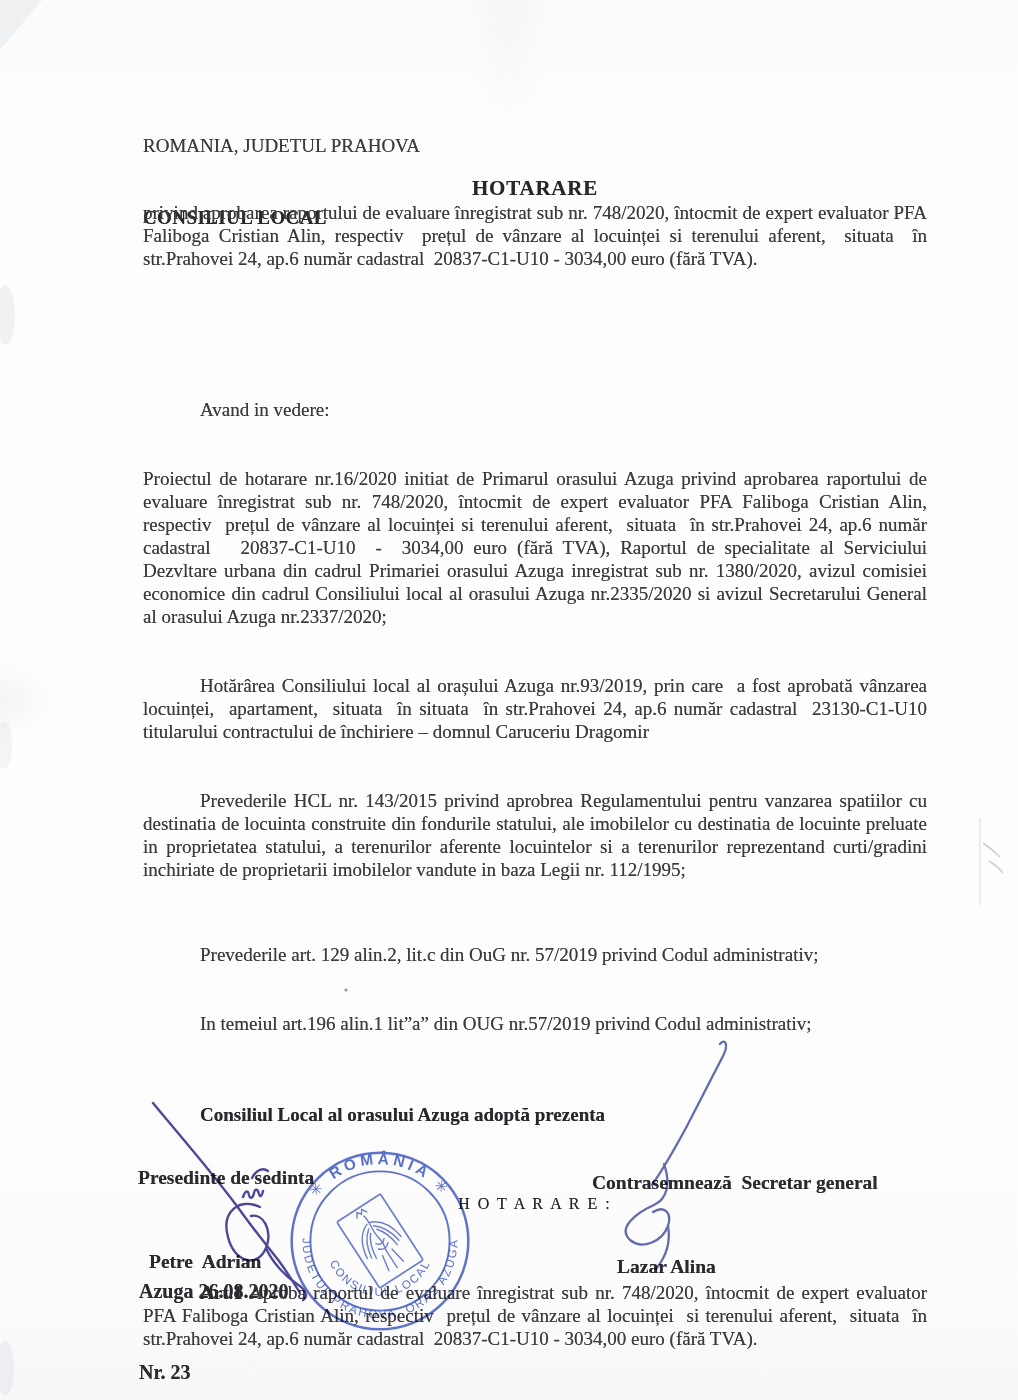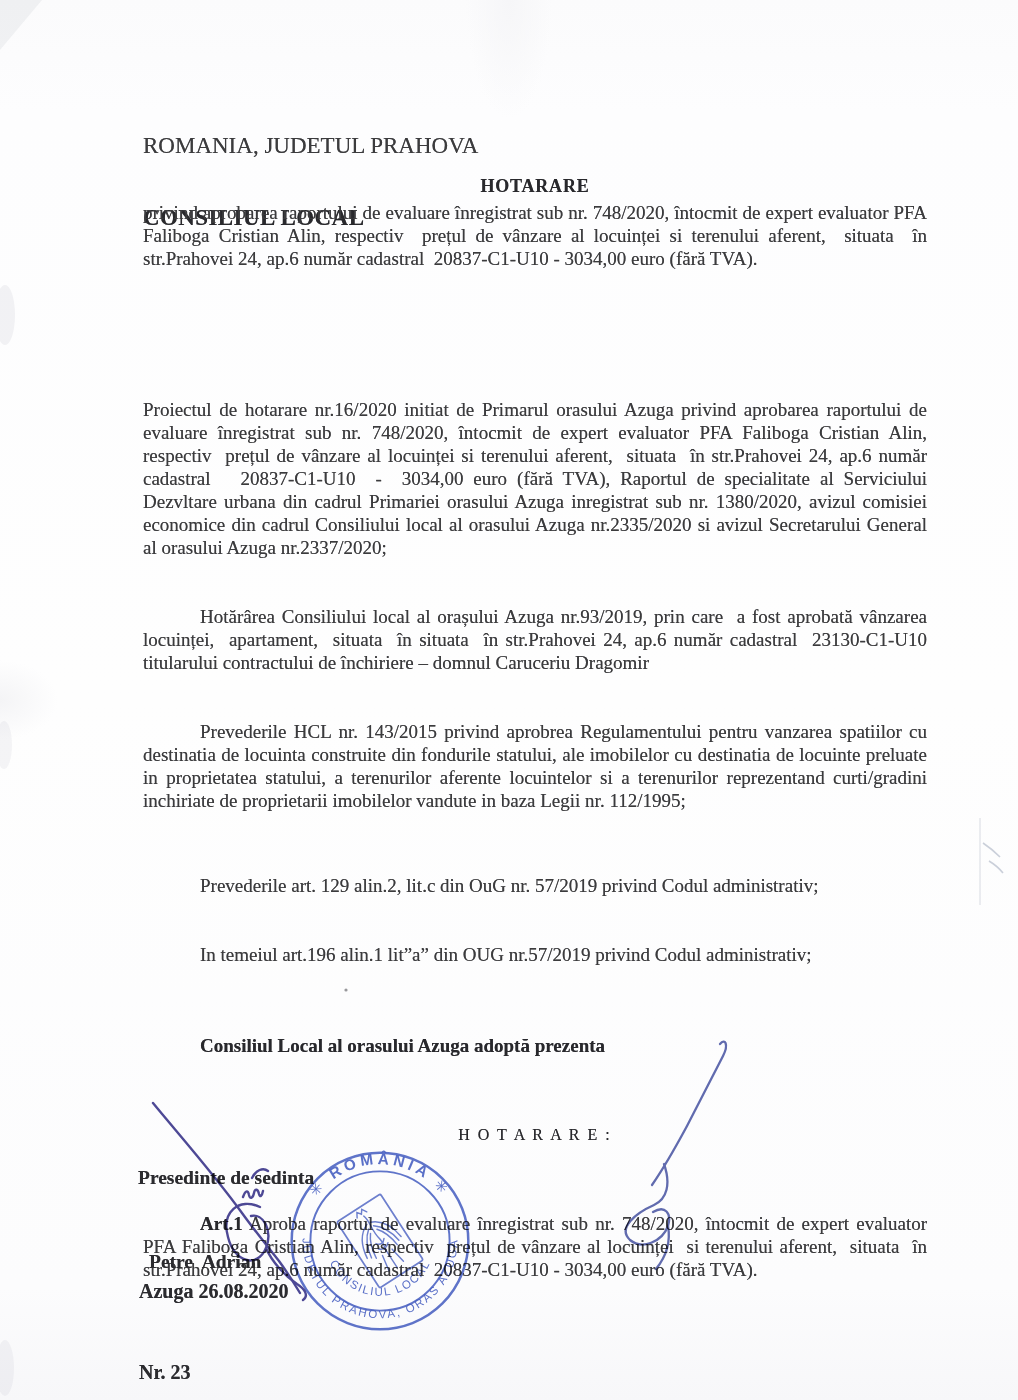--- a/index.html
+++ b/index.html
@@ -13,25 +13,25 @@
     background:
       radial-gradient(ellipse at 50% 0%, #f6f6f8 0%, rgba(255,255,255,0) 6%),
       radial-gradient(ellipse at 0% 50%, #f4f4f6 0%, rgba(255,255,255,0) 4%),
       linear-gradient(180deg, #fbfbfc 0%, #fdfdfe 8%, #fefefe 50%, #fcfcfd 92%, #f7f7f9 100%);
     font-family: "Liberation Serif", "DejaVu Serif", serif;
     color: #3b3b3d;
     -webkit-font-smoothing: antialiased;
   }
   .page * { white-space: pre-wrap; }
   .txt { text-shadow: 0 0 0.45px rgba(70,70,74,0.75); }
-  .hdr { position: absolute; left: 143px; top: 86px; font-size: 23px; line-height: 24px; }
+  .hdr { position: absolute; left: 143px; top: 86px; font-size: 19px; line-height: 24px; }
   .hdr .b3 { font-weight: bold; color: #28282c; letter-spacing: 0.4px; }
   .doc-title {
     position: absolute; left: 143px; width: 784px; top: 176px;
-    text-align: center; font-weight: bold; font-size: 18px;
+    text-align: center; font-weight: bold; font-size: 21px;
     color: #28282c; letter-spacing: 0.8px;
   }
   .subtitle {
     position: absolute; left: 143px; width: 784px; top: 201px;
     font-size: 19px; line-height: 23px; text-align: justify;
   }
   .bodyflow {
     position: absolute; left: 143px; width: 784px; top: 352px;
     font-size: 19px; line-height: 23px; text-align: justify;
   }
@@ -61,34 +61,39 @@
 
   <div class="hdr txt">
     <div>ROMANIA, JUDETUL PRAHOVA</div>
     <div class="b3">CONSILIUL LOCAL</div>
   </div>
 
   <div class="doc-title txt">HOTARARE</div>
   <p class="subtitle txt">privind aprobarea raportului de evaluare înregistrat sub nr. 748/2020, întocmit de expert evaluator PFA Faliboga Cristian Alin, respectiv  prețul de vânzare al locuinței si terenului aferent,  situata  în str.Prahovei 24, ap.6 număr cadastral  20837-C1-U10 - 3034,00 euro (fără TVA).</p>
 
   <div class="bodyflow txt">
+    <p class="ind">Avand in vedere:</p>
     <p>Proiectul de hotarare nr.16/2020 initiat de Primarul orasului Azuga privind aprobarea raportului de evaluare înregistrat sub nr. 748/2020, întocmit de expert evaluator PFA Faliboga Cristian Alin, respectiv  prețul de vânzare al locuinței si terenului aferent,  situata  în str.Prahovei 24, ap.6 număr cadastral   20837-C1-U10  -  3034,00 euro (fără TVA), Raportul de specialitate al Serviciului Dezvltare urbana din cadrul Primariei orasului Azuga inregistrat sub nr. 1380/2020, avizul comisiei economice din cadrul Consiliului local al orasului Azuga nr.2335/2020 si avizul Secretarului General al orasului Azuga nr.2337/2020;</p>
     <p class="ind">Hotărârea Consiliului local al orașului Azuga nr.93/2019, prin care  a fost aprobată vânzarea locuinței,  apartament,  situata  în situata  în str.Prahovei 24, ap.6 număr cadastral  23130-C1-U10 titularului contractului de închiriere – domnul Caruceriu Dragomir</p>
     <p class="ind">Prevederile HCL nr. 143/2015 privind aprobrea Regulamentului pentru vanzarea spatiilor cu destinatia de locuinta construite din fondurile statului, ale imobilelor cu destinatia de locuinte preluate in proprietatea statului, a terenurilor aferente locuintelor si a terenurilor reprezentand curti/gradini inchiriate de proprietarii imobilelor vandute in baza Legii nr. 112/1995;</p>
     <p class="ind gap-s">Prevederile art. 129 alin.2, lit.c din OuG nr. 57/2019 privind Codul administrativ;</p>
     <p class="ind">In temeiul art.196 alin.1 lit”a” din OUG nr.57/2019 privind Codul administrativ;</p>
     <p class="adoption">Consiliul Local al orasului Azuga adoptă prezenta</p>
     <h2 class="decision-title">H O T A R A R E :</h2>
     <p class="ind art"><b>Art.1</b><span> Aproba raportul de evaluare înregistrat sub nr. 748/2020, întocmit de expert evaluator PFA Faliboga Cristian Alin, respectiv  prețul de vânzare al locuinței  si terenului aferent,  situata  în str.Prahovei 24, ap.6 număr cadastral  20837-C1-U10 - 3034,00 euro (fără TVA).</span></p>
     
   </div>
 
   <div class="sig sig-left txt">
     <div>Presedinte de sedinta</div>
     <div class="name">Petre  Adrian</div>
+  </div>
+  <div class="sig sig-right txt">
+    <div>Contrasemnează  Secretar general</div>
+    <div class="name">Lazar Alina</div>
   </div>
 
   <div class="footer txt">
     <div>Azuga 26.08.2020</div>
     <div>Nr. 23</div>
   </div>
 
   <svg class="stamp" viewBox="-100 -100 200 200">
     <g stroke="var(--stamp-blue)" fill="none" opacity="0.88">
       <circle r="92" stroke-width="2.6"></circle>

